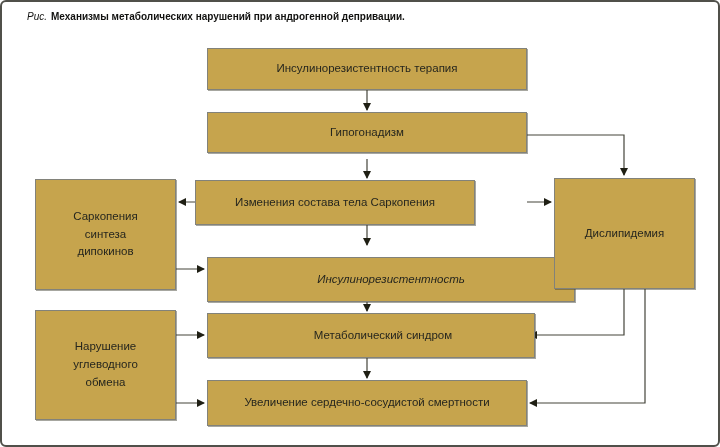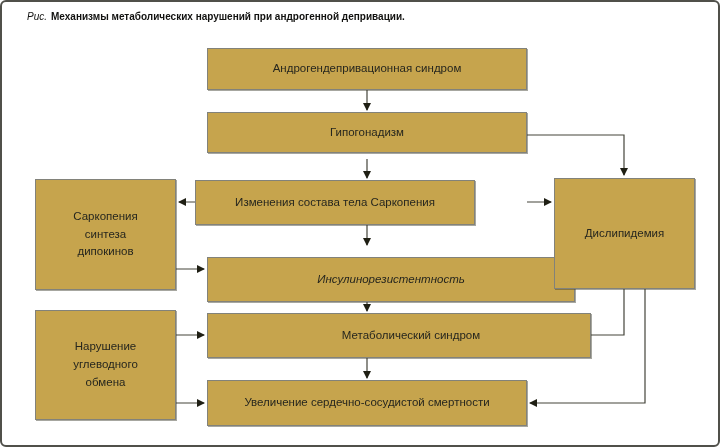--- a/index.html
+++ b/index.html
@@ -38,21 +38,21 @@
     display:flex;align-items:center;justify-content:center;
     text-align:center;
     font-size:11.5px;line-height:1.55;color:var(--text);
   }
   .node .lbl{display:block;}
   
   .n-adt{left:205px;top:46px;width:320px;height:42px;}
   .n-hypo{left:205px;top:110px;width:320px;height:41px;}
   .n-body{left:193px;top:178px;width:280px;height:45px;}
   .n-insulin{left:205px;top:255px;width:368px;height:45px;font-style:italic;}
-  .n-metsyn{left:205px;top:311px;width:384px;height:45px;padding-left:24px;}
+  .n-metsyn{left:205px;top:311px;width:328px;height:45px;padding-left:24px;}
   .n-cvm{left:205px;top:378px;width:320px;height:46px;}
   
   .n-adipo{left:33px;top:177px;width:141px;height:111px;}
   .n-carb{left:33px;top:308px;width:141px;height:110px;}
   .n-dyslip{left:552px;top:176px;width:141px;height:111px;}
   .n-adipo .lbl,.n-carb .lbl{width:96px;}
   svg.edges{position:absolute;left:0;top:0;pointer-events:none;}
   svg.edges .edge{stroke:var(--connector);stroke-width:1.2;fill:none;}
   svg.edges .head{fill:var(--arrowhead);}
 </style>
@@ -83,21 +83,21 @@
     <line class="edge" x1="174" y1="401" x2="202" y2="401" marker-end="url(#ah)"></line>
 
     <polyline class="edge" points="525,133 622,133 622,173" marker-end="url(#ah)"></polyline>
     <line class="edge" x1="525" y1="200" x2="549" y2="200" marker-end="url(#ah)"></line>
     <line class="edge" x1="525" y1="267" x2="549" y2="267" marker-end="url(#ah)"></line>
     <polyline class="edge" points="622,287 622,333 528,333" marker-end="url(#ah)"></polyline>
     <polyline class="edge" points="643,287 643,401 528,401" marker-end="url(#ah)"></polyline>
   </svg>
 
   <div class="node n-adt">
-    <span class="lbl">Андрогендепривационная синдром</span>
+    <span class="lbl">Инсулинорезистентность терапия</span>
   </div>
   <div class="node n-hypo">
     <span class="lbl">Гипогонадизм</span>
   </div>
   <div class="node n-body">
     <span class="lbl">Изменения состава тела Саркопения</span>
   </div>
   <div class="node n-insulin">
     <span class="lbl">Инсулинорезистентность</span>
   </div>

